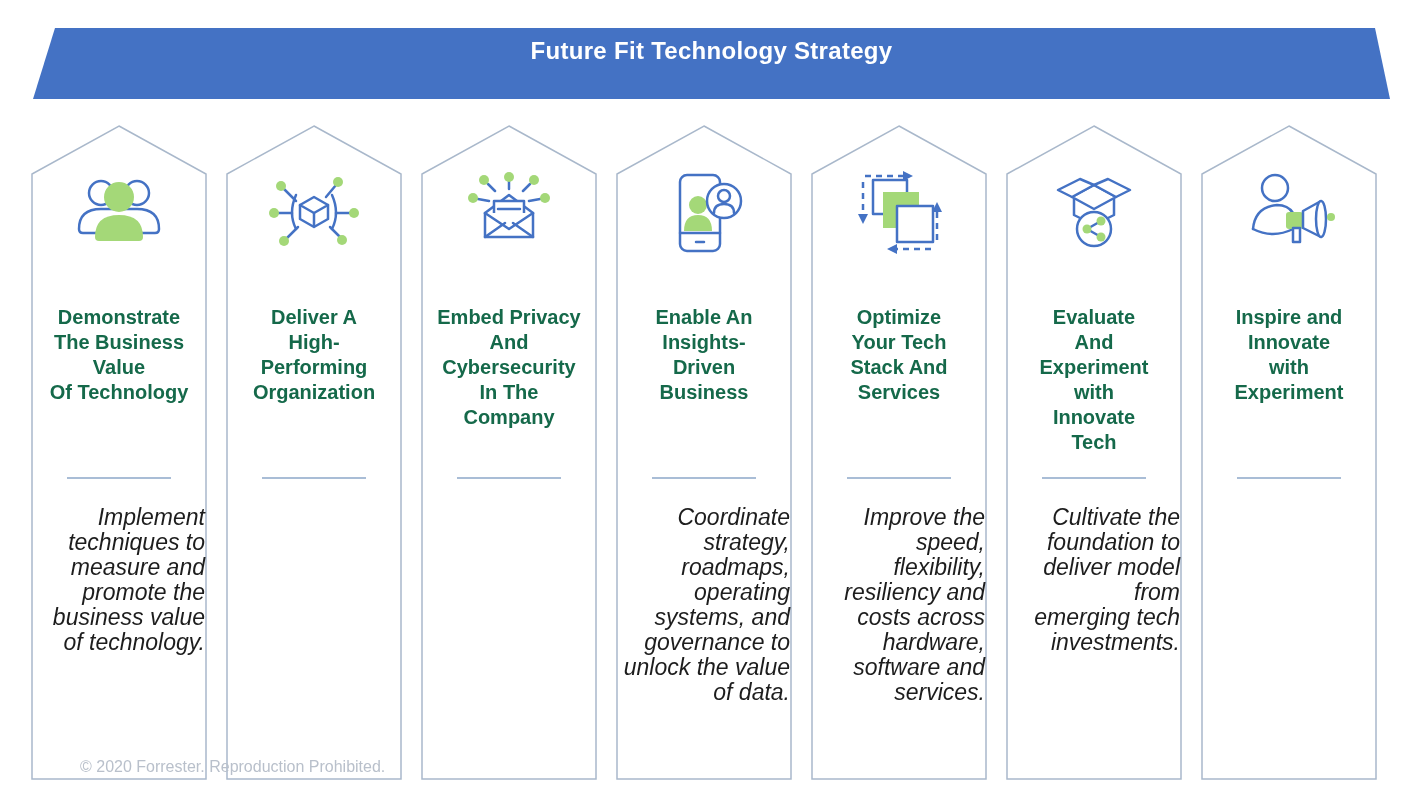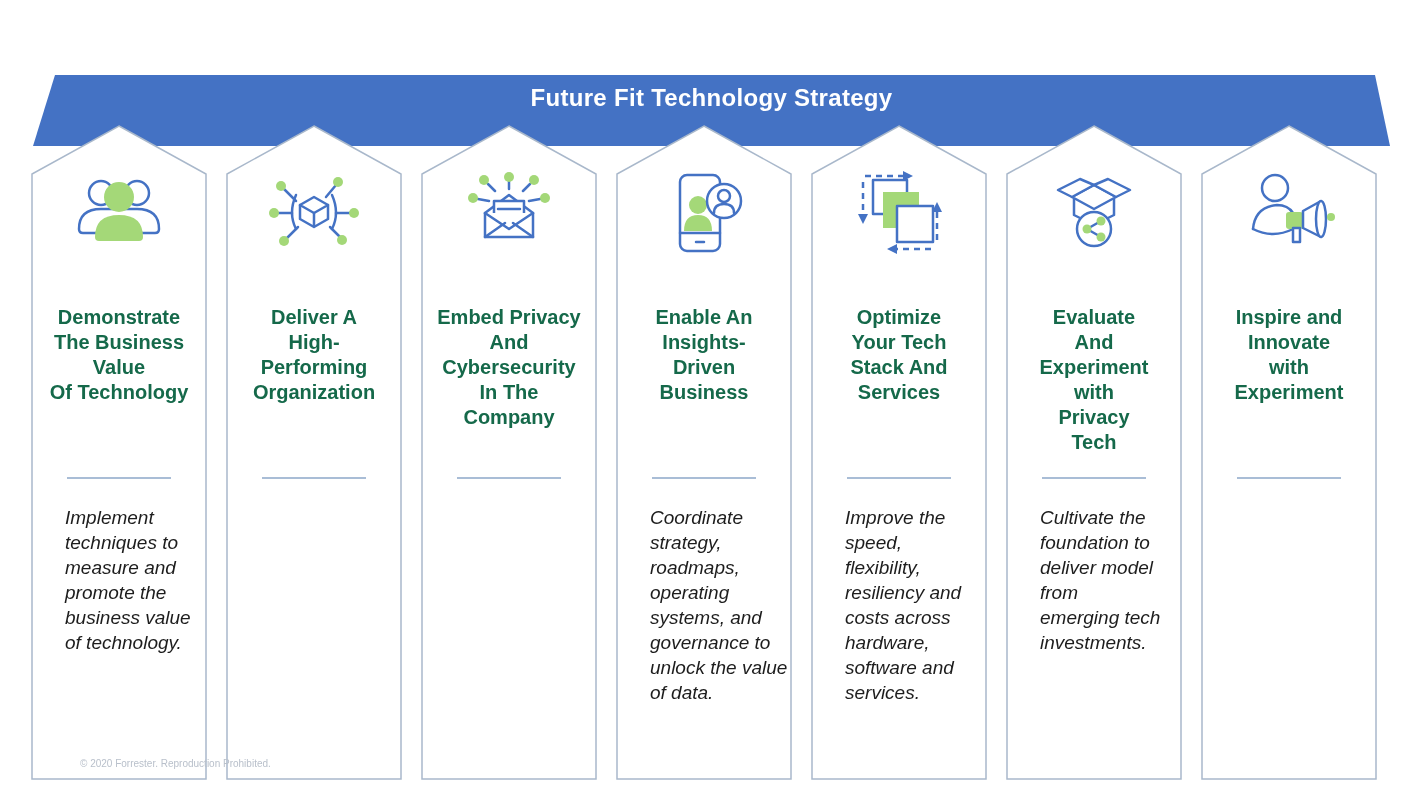--- a/index.html
+++ b/index.html
@@ -2,42 +2,42 @@
 <html><head>
 <meta charset="utf-8">
 <style>
   * { margin:0; padding:0; box-sizing:border-box; }
   html,body { width:1422px; height:800px; background:#ffffff; overflow:hidden;
               font-family:"Liberation Sans", sans-serif; position:relative; }
 
   
   .banner { position:absolute; left:33px; top:28px; width:1357px; height:71px;
             background:#4472C4; color:#ffffff; text-align:center;
-            clip-path:polygon(22px 0, 1342px 0, 1357px 71px, 0 71px);margin-top:47px; }
+            clip-path:polygon(22px 0, 1342px 0, 1357px 71px, 0 71px); }
   .banner-title { font-size:24px; font-weight:bold; padding-top:9px; letter-spacing:.3px; }
   .banner-sub   { font-size:19px; margin-top:3px; }
 
   
   .row { position:absolute; left:31px; top:125px; width:1346px; height:655px;
          display:flex; justify-content:space-between; }
   .pillar { position:relative; width:176px; height:655px; }
   .pillar svg.outline { position:absolute; inset:0; width:176px; height:655px; }
 
   .icon-box { position:absolute; top:40px; left:0; right:0; height:100px;
               display:flex; align-items:center; justify-content:center; }
   .p-title  { position:absolute; top:180px; left:2px; right:2px; text-align:center;
               white-space:pre-line; font-size:20px; font-weight:bold;
               line-height:25px; color:#15694A; }
   .p-divider{ position:absolute; top:352px; left:50%; transform:translateX(-50%);
               width:104px; height:0; border-top:2px solid #A9BDD6; }
-  .p-desc   { position:absolute; top:380px; left:2px; right:2px; text-align:left;
-              white-space:pre-line; font-style:italic; font-size:19px;
-              line-height:25px; color:#1d1d1d;padding-left:32px; }
-
-  .copyright { position:absolute; left:80px; top:758px; font-size:10px; color:#B9C0CB; }
+  .p-desc   { position:absolute; top:380px; left:2px; right:2px; text-align:right;
+              white-space:pre-line; font-style:italic; font-size:23px;
+              line-height:25px; color:#1d1d1d; }
+
+  .copyright { position:absolute; left:80px; top:758px; font-size:16px; color:#B9C0CB; }
 
   
   .st { fill:none; stroke:#4472C4; stroke-width:2.5; stroke-linejoin:round; stroke-linecap:round; }
   .stw { fill:#ffffff; stroke:#4472C4; stroke-width:2.5; stroke-linejoin:round; }
   .gr { fill:#A4D878; }
   .dash { fill:none; stroke:#4472C4; stroke-width:2.5; stroke-dasharray:6 5; }
   .ah { fill:#4472C4; }
 </style>
 </head>
 <body>
@@ -207,21 +207,21 @@
         <path class="st" d="M41 58 L55 50 M41 58 L55 66" stroke-width="2"></path>
         <circle class="gr" cx="41" cy="58" r="4.5"></circle>
             <circle class="gr" cx="55" cy="50" r="4.5"></circle>
             <circle class="gr" cx="55" cy="66" r="4.5"></circle>
       </svg></span>
       </div>
     <div class="p-title">Evaluate
 And
 Experiment
 with
-Privacy
+Innovate
 Tech</div>
     <div class="p-divider"></div>
     <div class="p-desc">Cultivate the
 foundation to
 deliver model from
 emerging tech
 investments.</div>
   </div>
 
   <div class="pillar">

